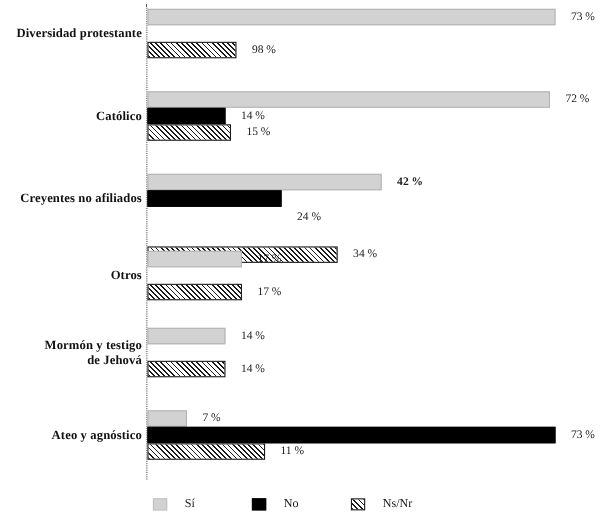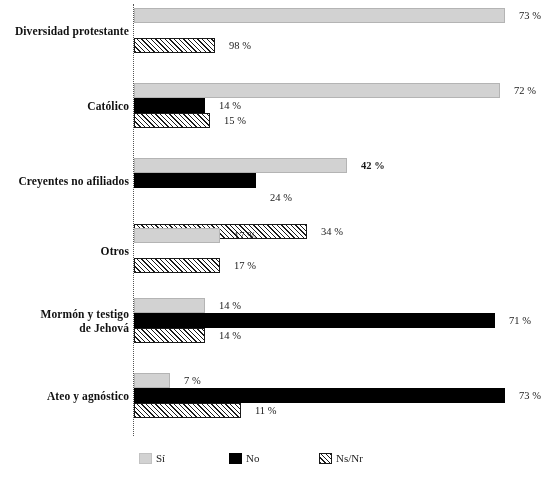--- a/index.html
+++ b/index.html
@@ -140,21 +140,21 @@
     border: 1px solid #1a1a1a;
     background-color: #ffffff;
     background-image: repeating-linear-gradient(
         45deg,
         #1a1a1a 0px, #1a1a1a 1.1px,
         #ffffff 1.1px, #ffffff 3.3px);
   }
 
   .legend-label {
     font-size: 11px;
-    margin-left: 4px;
+    margin-left: 16px;
     color: #1a1a1a;
   }
 </style>
 </head>
 <body>
 
 <div id="chart-root">
 
   <div class="plot-area">
     <div class="axis-line"></div>
@@ -220,24 +220,20 @@
           </div>
         </div>
         <div class="group" style="top: 298px; height: 45px;">
           <div class="cat-label" style="top: 8.5px;">
             <div>Mormón y testigo</div>
             <div>de Jehová</div>
           </div>
           <div class="bar-row" style="top: 0px; width: 423px;">
             <div class="bar si" style="width: 71px;"></div>
             <div class="bar-value" style="left: 71px;">14 %</div>
-          </div>
-          <div class="bar-row" style="top: 15px; width: 423px;">
-            <div class="bar no" style="width: 361px;"></div>
-            <div class="bar-value" style="left: 361px;">71 %</div>
           </div>
           <div class="bar-row" style="top: 30px; width: 423px;">
             <div class="bar ns" style="width: 71px;"></div>
             <div class="bar-value" style="left: 71px;">14 %</div>
           </div>
         </div>
         <div class="group" style="top: 373px; height: 45px;">
           <div class="cat-label" style="top: 15.5px;">
             <div>Ateo y agnóstico</div>
           </div>

